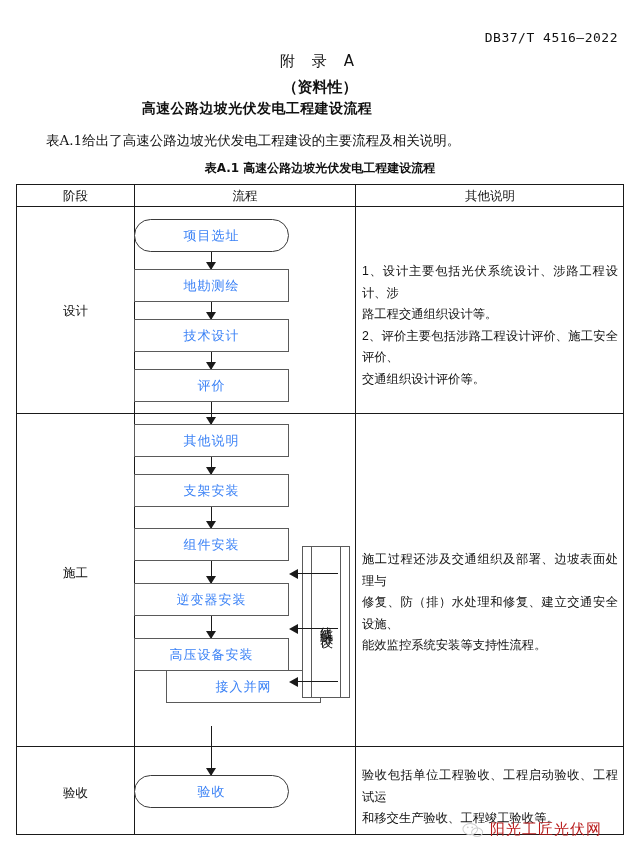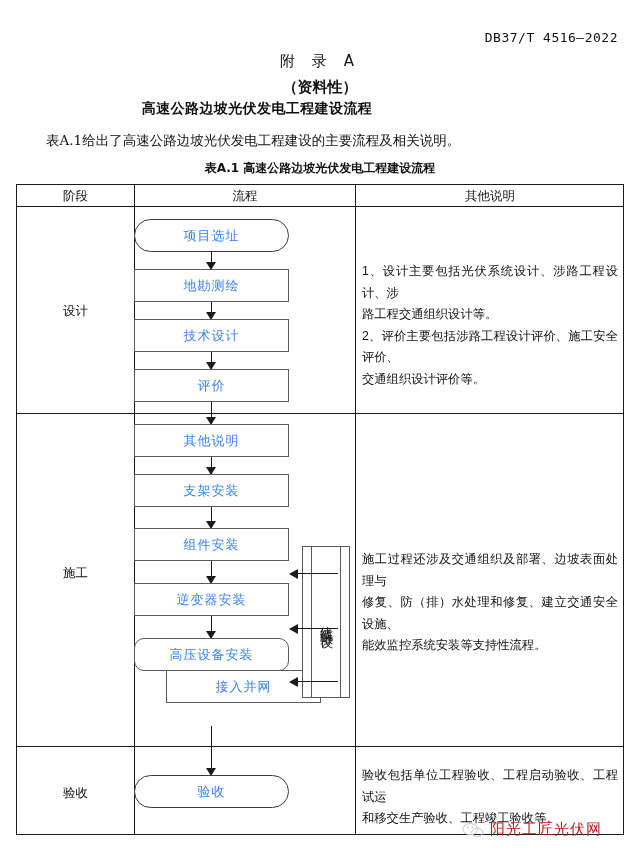--- a/index.html
+++ b/index.html
@@ -172,21 +172,21 @@
       <div class="arrow" style="top:217px;height:22px;"></div>
 
       <div class="node" style="top:239px;">其他说明</div>
       <div class="arrow" style="top:272px;height:17px;"></div>
       <div class="node" style="top:289px;">支架安装</div>
       <div class="arrow" style="top:322px;height:21px;"></div>
       <div class="node" style="top:343px;">组件安装</div>
       <div class="arrow" style="top:376px;height:22px;"></div>
       <div class="node" style="top:398px;">逆变器安装</div>
       <div class="arrow" style="top:431px;height:22px;"></div>
-      <div class="node" style="top:453px;border-radius:10px;">高压设备安装</div>
+      <div class="node" style="top:453px;">高压设备安装</div>
       <div class="arrow" style="top:486px;height:22px;"></div>
       <div class="node" style="top:485px;margin-left:32px;">接入并网</div>
       <div class="arrow" style="top:541px;height:49px;"></div>
 
       <div class="node stadium" style="top:590px;">验收</div>
 
       <div class="cable-box">
         <div class="cable-text">线缆敷设</div>
       </div>
       <div class="harrow" style="left:281px;top:388px;width:40px;"></div>

